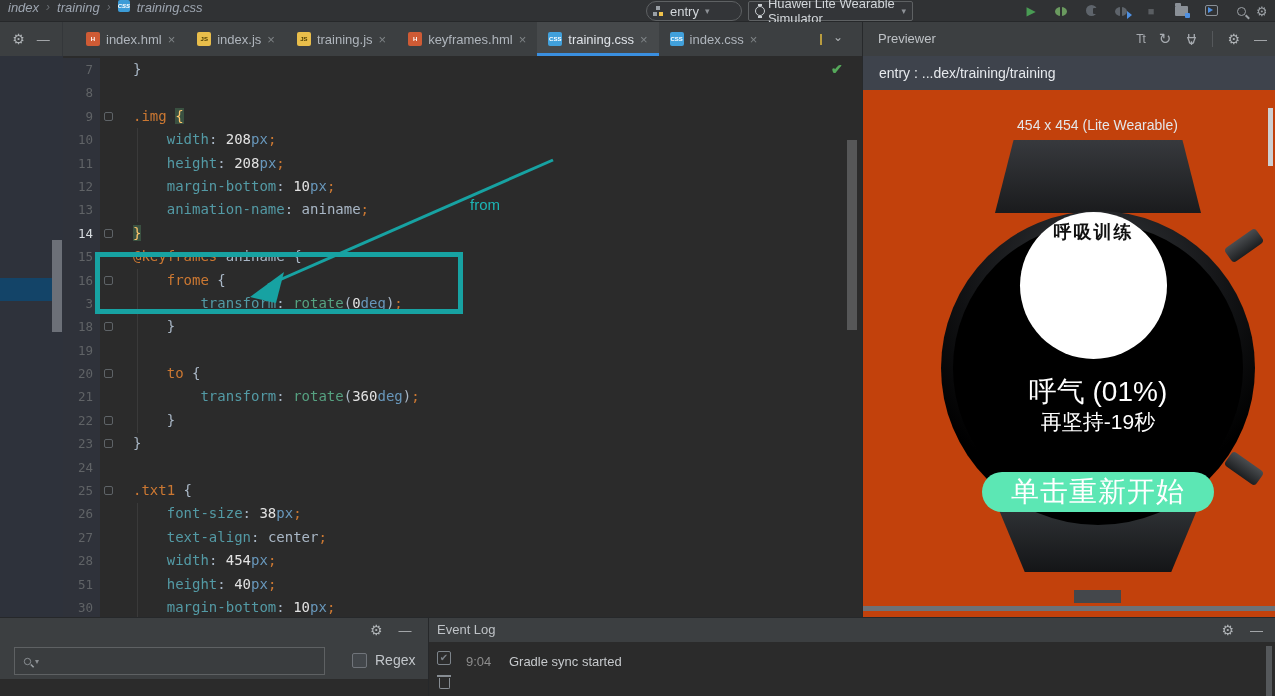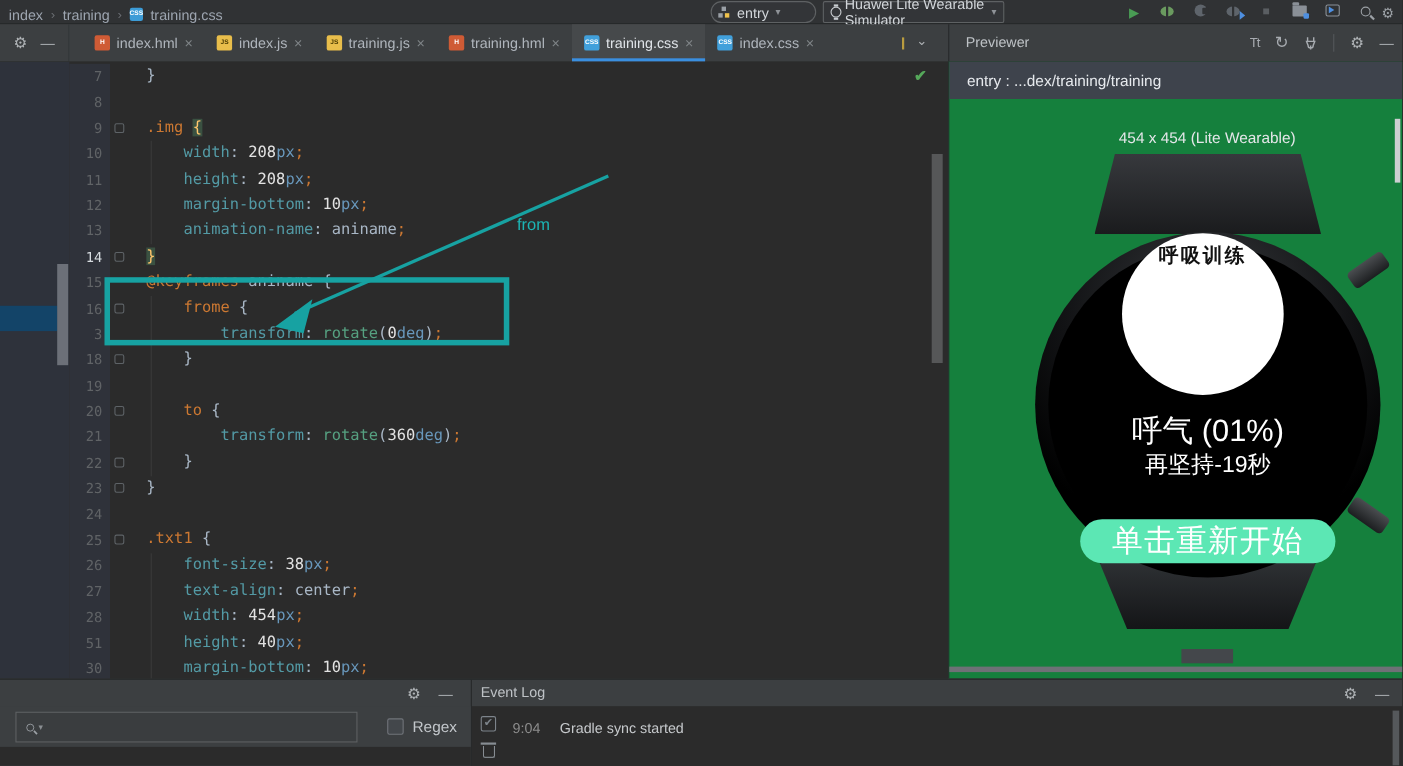--- a/index.html
+++ b/index.html
@@ -4,21 +4,21 @@
 <style>
   * { margin:0; padding:0; box-sizing:border-box; }
   html,body { width:1275px; height:696px; overflow:hidden; background:#2B2B2B;
               font-family:"Liberation Sans", sans-serif; }
   #app { position:relative; width:1275px; height:696px; }
 
   
   #toolbar { position:absolute; left:0; top:0; width:1275px; height:22px;
              background:#303234; border-bottom:1px solid #26282A; }
   #breadcrumbs { position:absolute; left:8px; top:0; height:26px; display:flex;
-                 align-items:center; gap:7px; font-size:13px; color:#9DA5B0; }
+                 align-items:flex-start; gap:7px; font-size:13px; color:#9DA5B0;font-style:italic; }
   .crumb-sep { color:#6A6E73; font-size:12px; }
   .mini-css-icon { display:inline-block; width:12px; height:12px; background:#3C9CD7;
                    border-radius:2px; color:#fff; font-size:6px; line-height:12px;
                    text-align:center; font-weight:bold; }
   .combo { position:absolute; top:1px; height:20px; border:1px solid #5E6163;
            border-radius:2px; display:flex; align-items:center; gap:6px;
            padding:0 6px; color:#D2D6DA; font-size:13px; background:#333538; }
   #entry-combo { left:646px; width:96px;border-radius:10px; }
   #sim-combo   { left:748px; width:165px; }
   .caret { color:#8E9297; font-size:9px; }
@@ -124,21 +124,21 @@
                       background:rgba(165,168,172,.35); }
 
   
   #annotation-rect { position:absolute; left:95px; top:196px; width:368px; height:62px;
                      border:5px solid #17A2A2; }
   #annotation-label { position:absolute; left:470px; top:140px; color:#1CB5B5; font-size:15px; }
   #annotation-arrow { position:absolute; left:0; top:0; width:862px; height:561px; pointer-events:none; }
 
   
   #previewer { position:absolute; left:862px; top:0; width:413px; height:561px;
-               border-left:1px solid #27292B; background:#15803d; }
+               border-left:1px solid #27292B; background:#c2410c; }
   #entry-bar { position:absolute; left:0; top:0; width:413px; height:34px; background:#3E434C;
                color:#E6E9ED; font-size:14px; line-height:34px; padding-left:16px; }
   #res-label { position:absolute; left:56px; top:61px; width:357px; text-align:center;
                color:#E4E6E9; font-size:14px; }
   .strap { position:absolute; }
   #strap-top { left:132px; top:84px; width:206px; height:73px;
                background:linear-gradient(#37393D,#1A1B1D);
                clip-path:polygon(9% 0,91% 0,100% 100%,0 100%); }
   #strap-bottom { left:136px; top:454px; width:198px; height:62px;
                   background:linear-gradient(#2E3134,#141517);
@@ -259,21 +259,21 @@
           <span>index.js</span>
           <span class="tclose">×</span>
         </div>
         <div class="tab">
           <span class="ficon js">JS</span>
           <span>training.js</span>
           <span class="tclose">×</span>
         </div>
         <div class="tab">
           <span class="ficon hml">H</span>
-          <span>training.hml</span>
+          <span>keyframes.hml</span>
           <span class="tclose">×</span>
         </div>
         <div class="tab active">
           <span class="ficon css">CSS</span>
           <span>training.css</span>
           <span class="tclose">×</span>
         </div>
         <div class="tab">
           <span class="ficon css">CSS</span>
           <span>index.css</span>

